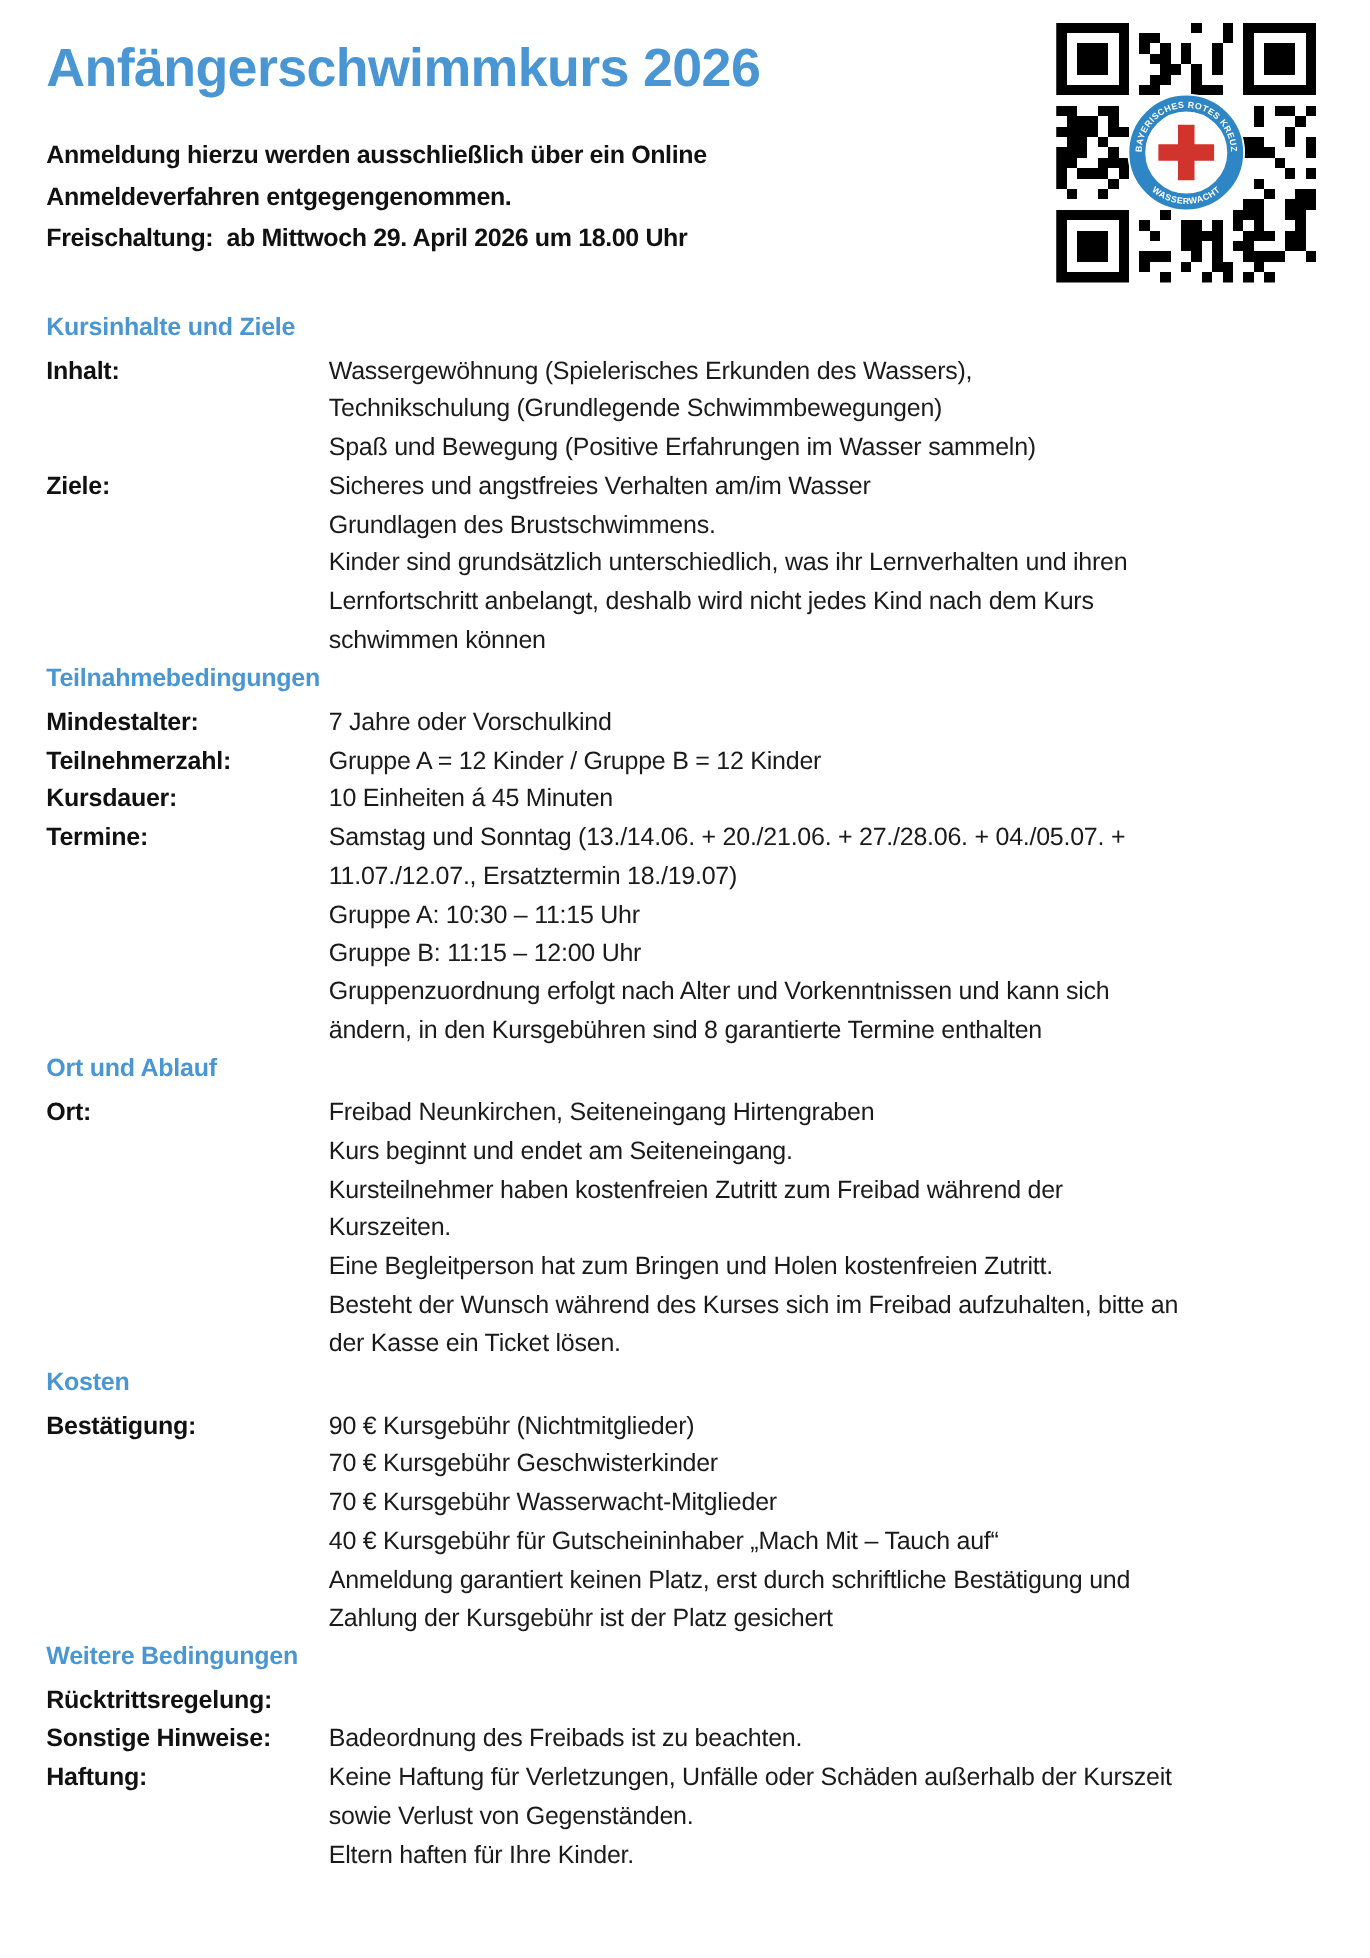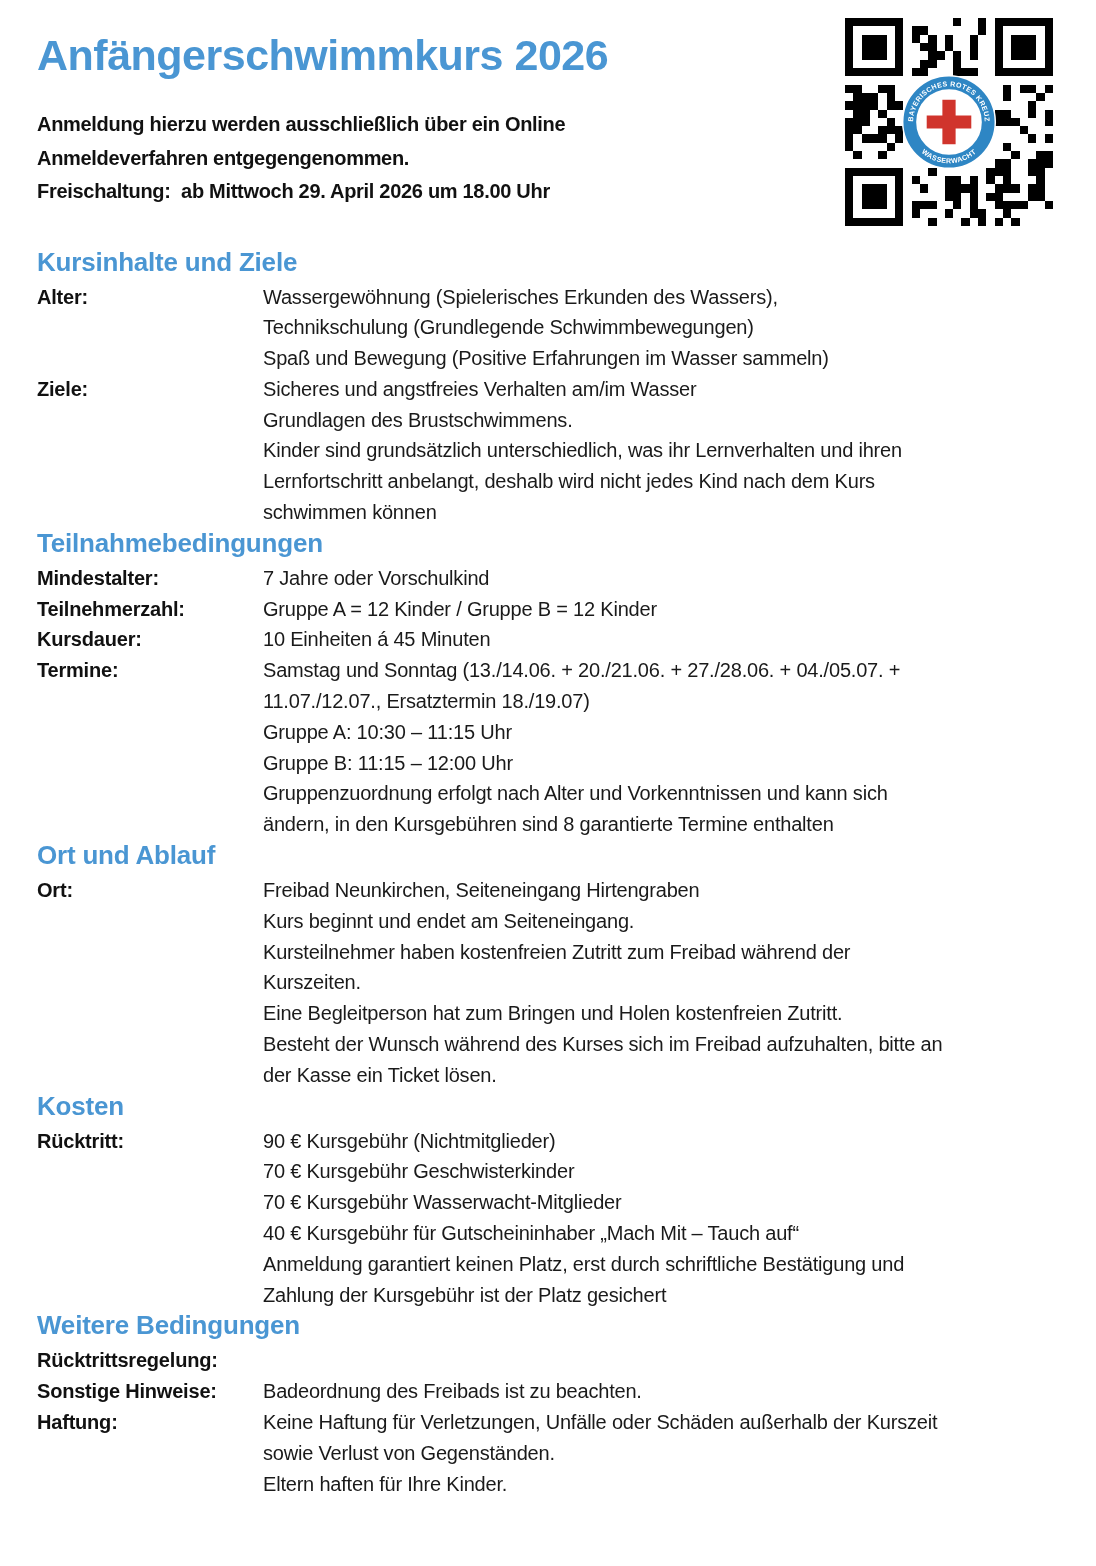--- a/index.html
+++ b/index.html
@@ -18,21 +18,21 @@
   h1{
     margin:0;font-size:43px;line-height:50px;font-weight:700;
     color:var(--accent);letter-spacing:-0.5px;
   }
   .intro{
     margin-top:28px;width:800px;font-size:20px;line-height:33.5px;
     font-weight:700;white-space:pre-line;letter-spacing:-0.3px;color:#111111;
   }
   section{margin:0;}
   h2{
-    margin:0 0 5px 0;font-size:26px;line-height:30px;font-weight:700;
+    margin:0 0 5px 0;font-size:20px;line-height:30px;font-weight:700;
     color:var(--accent);letter-spacing:-0.2px;
   }
   .sec-first h2{margin-top:38px;}
   .row{display:flex;font-size:20px;line-height:30.8px;letter-spacing:-0.2px;}
   .label{flex:0 0 226px;font-weight:700;color:#111111;}
   .value{flex:1;white-space:pre-line;}
   
   .qr{position:absolute;top:18px;left:845px;width:208px;height:208px;background:#ffffff;}
   #qr-svg{width:100%;height:100%;display:block;shape-rendering:crispEdges;}
   #qr-svg rect{fill:var(--qr);}
@@ -55,21 +55,21 @@
   <div class="content">
 
     <h1>Anfängerschwimmkurs 2026</h1>
     <div class="intro">Anmeldung hierzu werden ausschließlich über ein Online
 Anmeldeverfahren entgegengenommen.
 Freischaltung:&nbsp; ab Mittwoch 29. April 2026 um 18.00 Uhr</div>
 
     <section class="sec-first">
       <h2>Kursinhalte und Ziele</h2>
       <div class="row">
-        <div class="label">Alter:</div>
+        <div class="label">Inhalt:</div>
         <div class="value">Wassergewöhnung (Spielerisches Erkunden des Wassers),
 Technikschulung (Grundlegende Schwimmbewegungen)
 Spaß und Bewegung (Positive Erfahrungen im Wasser sammeln)</div>
       </div>
       <div class="row">
         <div class="label">Ziele:</div>
         <div class="value">Sicheres und angstfreies Verhalten am/im Wasser
 Grundlagen des Brustschwimmens.
 Kinder sind grundsätzlich unterschiedlich, was ihr Lernverhalten und ihren
 Lernfortschritt anbelangt, deshalb wird nicht jedes Kind nach dem Kurs
@@ -112,21 +112,21 @@
 Kurszeiten.
 Eine Begleitperson hat zum Bringen und Holen kostenfreien Zutritt.
 Besteht der Wunsch während des Kurses sich im Freibad aufzuhalten, bitte an
 der Kasse ein Ticket lösen.</div>
       </div>
     </section>
 
     <section>
       <h2>Kosten</h2>
       <div class="row">
-        <div class="label">Rücktritt:</div>
+        <div class="label">Bestätigung:</div>
         <div class="value">90 € Kursgebühr (Nichtmitglieder)
 70 € Kursgebühr Geschwisterkinder
 70 € Kursgebühr Wasserwacht-Mitglieder
 40 € Kursgebühr für Gutscheininhaber „Mach Mit – Tauch auf“
 Anmeldung garantiert keinen Platz, erst durch schriftliche Bestätigung und
 Zahlung der Kursgebühr ist der Platz gesichert</div>
       </div>
     </section>
 
     <section>

